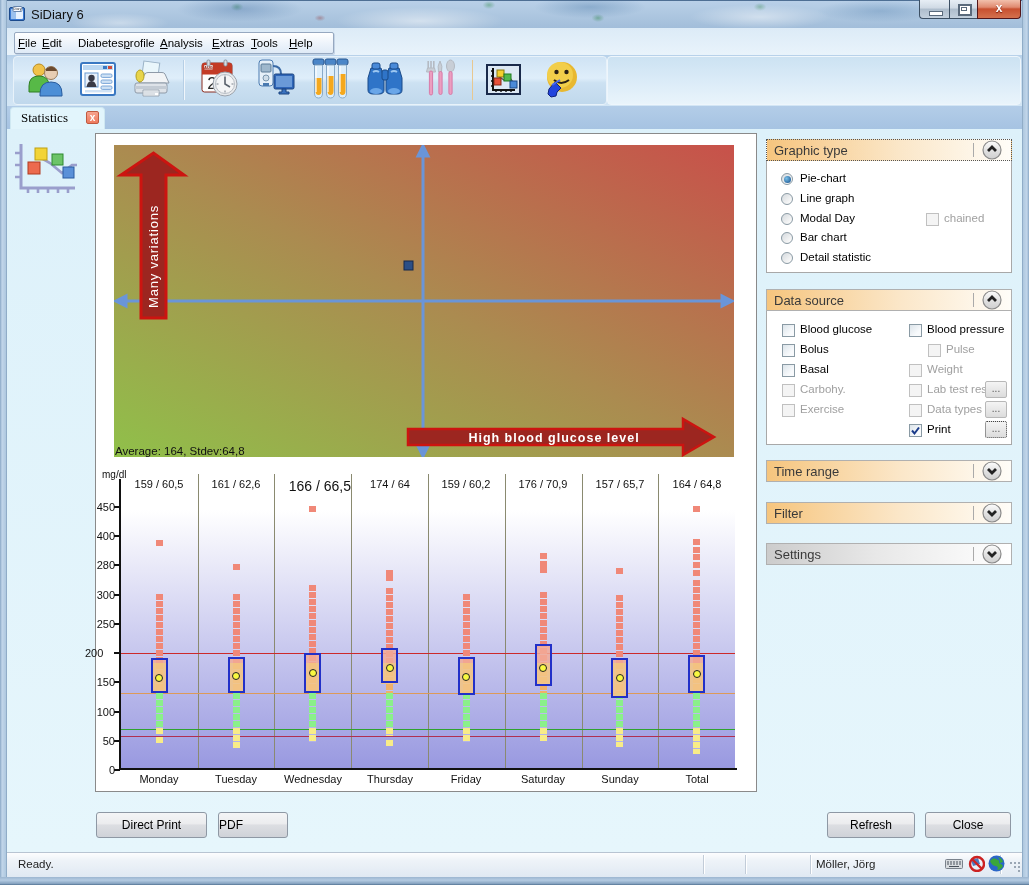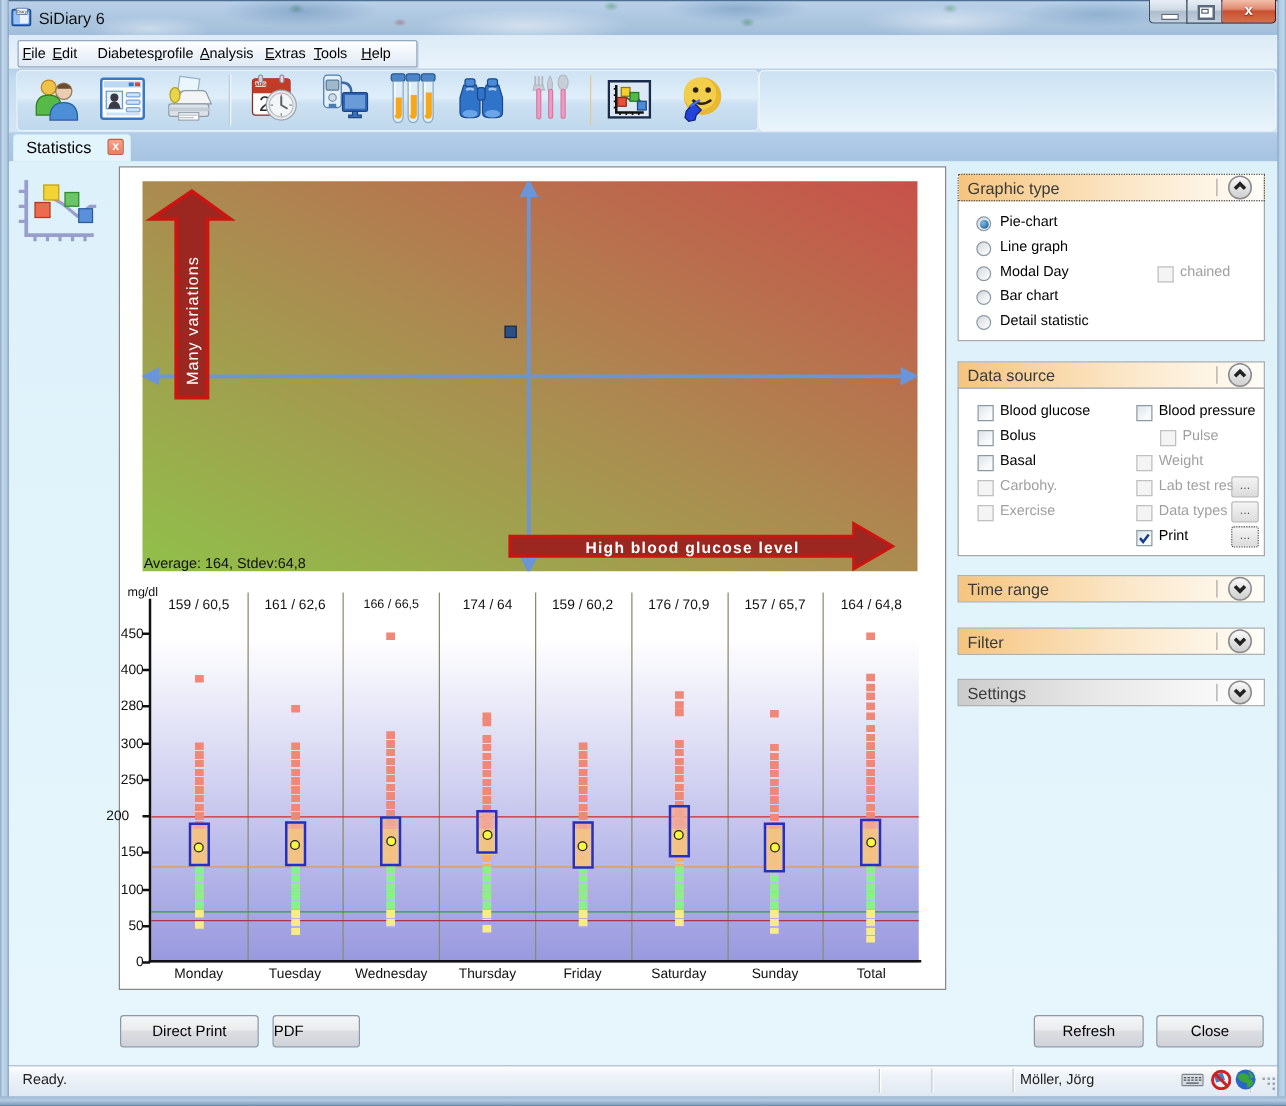--- a/index.html
+++ b/index.html
@@ -159,21 +159,21 @@
 <circle cx="21" cy="17" r="15" fill="#e8b830"></circle>
 <circle cx="19" cy="15" r="13" fill="#f2ce4a"></circle>
 <circle cx="15.5" cy="12" r="2.2" fill="#2a2014"></circle>
 <circle cx="25.5" cy="12" r="2.2" fill="#2a2014"></circle>
 <path d="M13 20 q7 6 15 0" stroke="#2a2014" stroke-width="2" fill="none"></path>
 <path d="M14 22 l6 6 -4 4 -1 4 -5 1 -3 -3 1 -5 z" fill="#2244dd" stroke="#10227a"></path>
 <path d="M11 25 l8 -5" stroke="#4a6af0" stroke-width="2"></path>
 </svg>
 <div class="abs" style="left:7px;top:106px;width:1015px;height:23px;background:linear-gradient(180deg,#b3cde8 0%,#a6c3e2 100%);"></div>
 <div class="abs" style="left:10px;top:107px;width:95px;height:22px;box-sizing:border-box;background:#e2f5fc;border:1px solid #cfe8f2;border-bottom:none;border-radius:4px 4px 0 0;"></div>
-<div class="abs" style="left:21px;top:110px;font-size:13px;color:#000;">Statistics</div>
+<div class="abs" style="left:21px;top:110px;font-size:13px;color:#000;font-family:Liberation Serif, serif;">Statistics</div>
 <div class="abs" style="left:86px;top:111px;width:13px;height:13px;box-sizing:border-box;background:linear-gradient(180deg,#f6a38e 0%,#ee7a5e 100%);border:1px solid #c05a40;border-radius:2px;color:#fff;font-size:10px;font-weight:bold;text-align:center;line-height:11px;">x</div>
 <div class="abs" style="left:7px;top:129px;width:1015px;height:723px;background:linear-gradient(180deg,#ddf1fa 0%,#e6f6fc 100%);"></div>
 <svg class="abs" style="left:14px;top:141px;" width="68" height="58" viewBox="0 0 68 58">
 <g stroke="#9a9ecc" stroke-width="3" fill="none">
 <path d="M7 3 l0 44 54 0"></path>
 </g>
 <g stroke="#9a9ecc" stroke-width="2.6" fill="none">
 <path d="M1 12 l6 0 M1 24 l6 0 M1 36 l6 0"></path>
 <path d="M14 47 l0 5 M24 47 l0 5 M34 47 l0 5 M44 47 l0 5 M54 47 l0 5"></path>
 </g>
@@ -258,21 +258,21 @@
 <div class="abs" style="left:198px;top:773px;width:76px;text-align:center;font-size:11px;color:#111;">Tuesday</div>
 <div class="abs" style="left:232.6px;top:593.5px;width:7px;height:69.5px;background:repeating-linear-gradient(180deg,#f08878 0px,#f08878 6px,rgba(255,255,255,0.16) 6px,rgba(255,255,255,0.16) 7px);"></div>
 <div class="abs" style="left:232.6px;top:663.0px;width:7px;height:30.4px;background:repeating-linear-gradient(180deg,#f0b068 0px,#f0b068 6px,rgba(255,255,255,0.16) 6px,rgba(255,255,255,0.16) 7px);"></div>
 <div class="abs" style="left:232.6px;top:693.4px;width:7px;height:34.5px;background:repeating-linear-gradient(180deg,#8af08a 0px,#8af08a 6px,rgba(255,255,255,0.16) 6px,rgba(255,255,255,0.16) 7px);"></div>
 <div class="abs" style="left:232.6px;top:727.9px;width:7px;height:19.9px;background:repeating-linear-gradient(180deg,#f8ec88 0px,#f8ec88 6px,rgba(255,255,255,0.16) 6px,rgba(255,255,255,0.16) 7px);"></div>
 <div class="abs" style="left:232.6px;top:564.2px;width:7px;height:6px;background:#f08878;"></div>
 <div class="abs" style="left:227.6px;top:656.6px;width:17px;height:6.4px;background:rgba(242,170,150,0.85);"></div>
 <div class="abs" style="left:227.6px;top:663.0px;width:17px;height:30.4px;background:rgba(243,196,132,0.9);"></div>
 <div class="abs" style="left:227.6px;top:656.6px;width:17px;height:36.8px;box-sizing:border-box;border:2px solid #2230c8;"></div>
 <div class="abs" style="left:232.1px;top:671.9px;width:8px;height:8px;box-sizing:border-box;border-radius:50%;background:#f8f840;border:1px solid #222;"></div>
-<div class="abs" style="left:275px;top:478px;width:76px;text-align:center;font-size:10px;color:#111;">166 / 66,5</div>
+<div class="abs" style="left:275px;top:478px;width:76px;text-align:right;font-size:14px;color:#111;">166 / 66,5</div>
 <div class="abs" style="left:275px;top:773px;width:76px;text-align:center;font-size:11px;color:#111;">Wednesday</div>
 <div class="abs" style="left:309.4px;top:584.7px;width:7px;height:78.3px;background:repeating-linear-gradient(180deg,#f08878 0px,#f08878 6px,rgba(255,255,255,0.16) 6px,rgba(255,255,255,0.16) 7px);"></div>
 <div class="abs" style="left:309.4px;top:663.0px;width:7px;height:30.4px;background:repeating-linear-gradient(180deg,#f0b068 0px,#f0b068 6px,rgba(255,255,255,0.16) 6px,rgba(255,255,255,0.16) 7px);"></div>
 <div class="abs" style="left:309.4px;top:693.4px;width:7px;height:34.5px;background:repeating-linear-gradient(180deg,#8af08a 0px,#8af08a 6px,rgba(255,255,255,0.16) 6px,rgba(255,255,255,0.16) 7px);"></div>
 <div class="abs" style="left:309.4px;top:727.9px;width:7px;height:14.6px;background:repeating-linear-gradient(180deg,#f8ec88 0px,#f8ec88 6px,rgba(255,255,255,0.16) 6px,rgba(255,255,255,0.16) 7px);"></div>
 <div class="abs" style="left:309.4px;top:506.3px;width:7px;height:6px;background:#f08878;"></div>
 <div class="abs" style="left:304.4px;top:653.1px;width:17px;height:9.9px;background:rgba(242,170,150,0.85);"></div>
 <div class="abs" style="left:304.4px;top:663.0px;width:17px;height:30.4px;background:rgba(243,196,132,0.9);"></div>
 <div class="abs" style="left:304.4px;top:653.1px;width:17px;height:40.3px;box-sizing:border-box;border:2px solid #2230c8;"></div>
 <div class="abs" style="left:308.9px;top:669.0px;width:8px;height:8px;box-sizing:border-box;border-radius:50%;background:#f8f840;border:1px solid #222;"></div>

